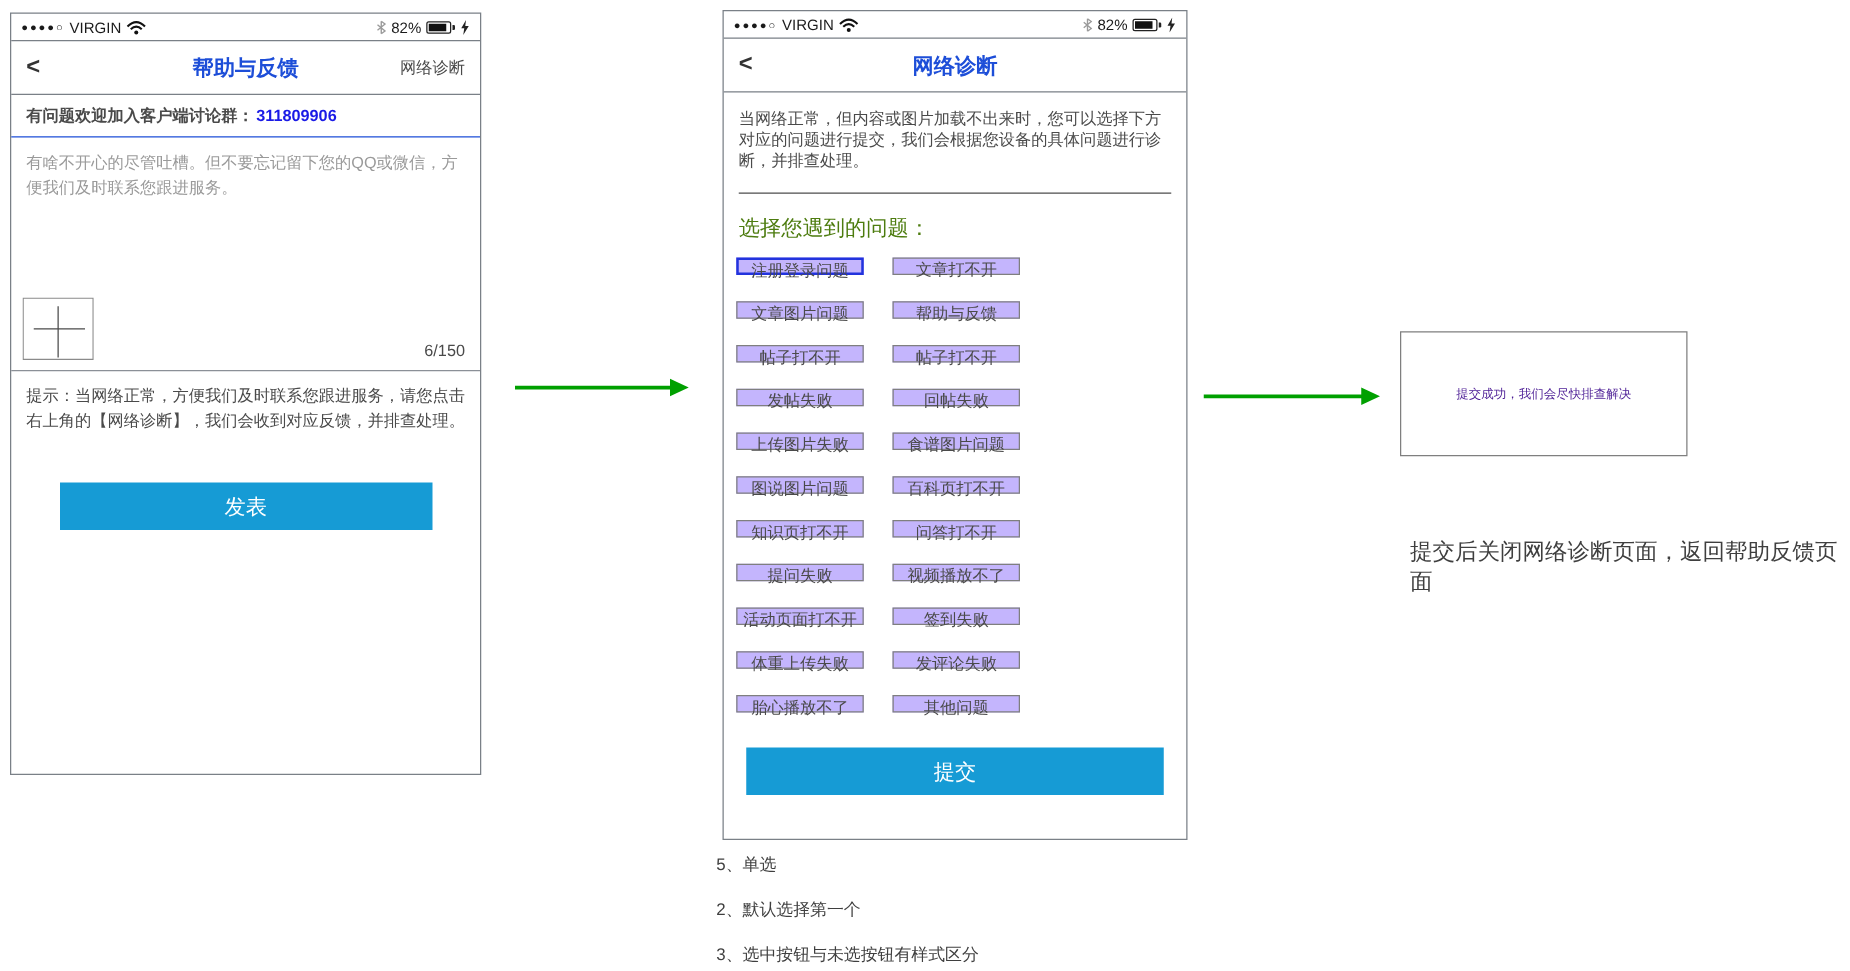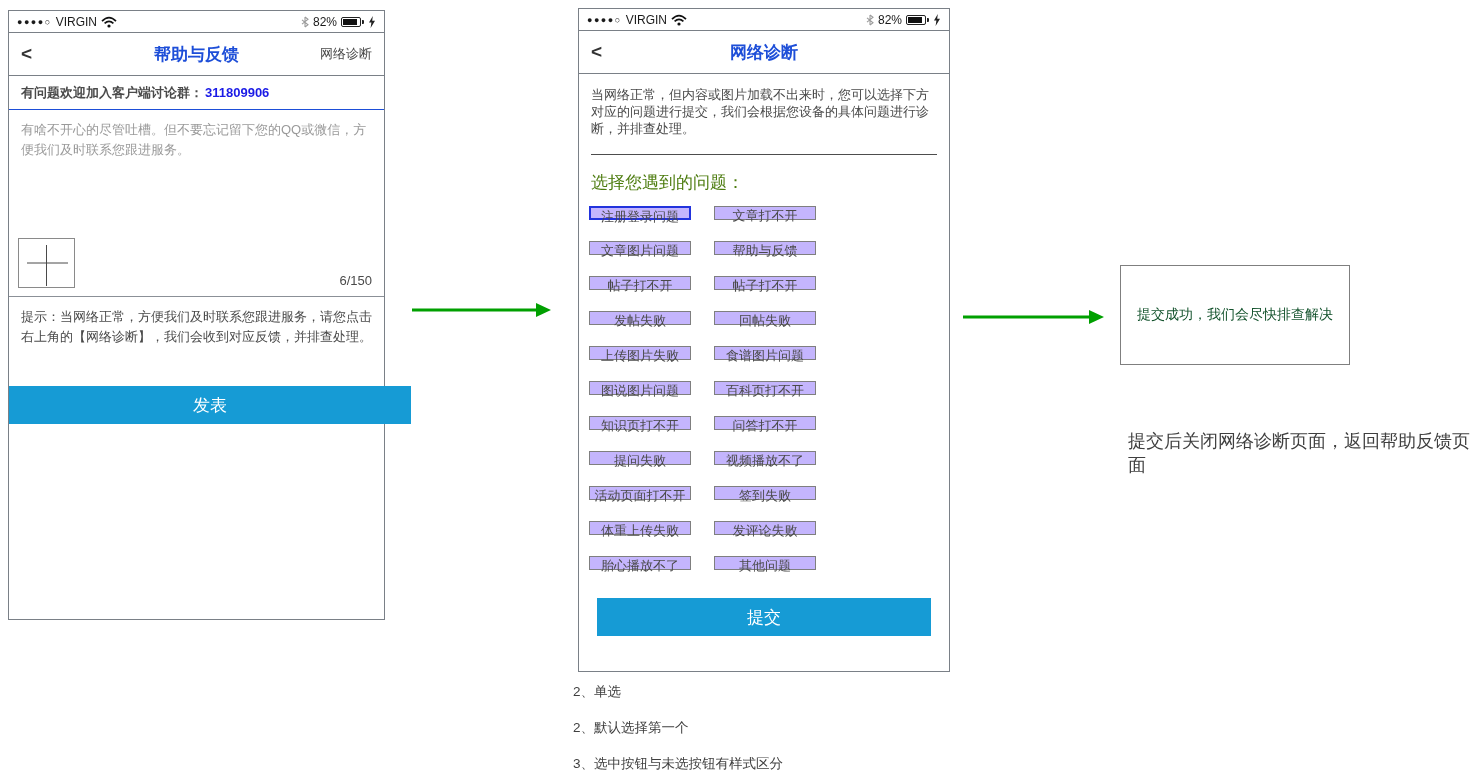--- a/index.html
+++ b/index.html
@@ -49,41 +49,41 @@
   }
   .compose textarea::placeholder{color:#9a9a9a;opacity:1;}
   .plus-box{position:absolute;left:9px;bottom:8px;cursor:pointer;line-height:0;}
   .counter{position:absolute;right:12px;bottom:8px;font-size:13px;color:#4a4a4a;}
   .hint{padding:10px 12px 0;font-size:13px;line-height:1.5;color:#4a4a4a;}
   .primary-btn{
     display:block;border:none;background:var(--accent,#169bd5);color:#fff;
     font-size:17px;text-align:center;cursor:pointer;
     font-family:"Liberation Sans","DejaVu Sans",sans-serif;
   }
-  .publish-btn{width:402px;height:38px;margin:40px auto 0;}
+  .publish-btn{width:298px;height:38px;margin:40px auto 0;}
   .submit-btn{width:334px;height:38px;margin:28px auto 0;}
   
   .intro{padding:12px 12px 0;font-size:13px;line-height:17px;color:#4a4a4a;}
   .divider{margin:17px 12px 0;border:none;border-top:1px solid #4d4d4d;height:0;}
   .choose-label{margin:16px 0 0 12px;font-size:17px;color:#4d7c0f;}
   .issues-grid{display:flex;flex-wrap:wrap;gap:21px 23px;padding:0 10px;margin-top:12px;}
   .issue-btn{
     width:102px;height:14px;border:1px solid #7f7f7f;background:#c4b5fd;font-size:13px;
     color:#4a4a4a;padding:0;cursor:pointer;
     font-family:Liberation Mono, monospace;
   }
   .issue-btn.selected{border:2px solid var(--selected,#2233dd);}
   
   .notes{position:absolute;left:573px;top:683px;}
   .note-line{font-size:13.5px;color:#3f3f3f;margin-bottom:18px;}
   
   .toast{
     position:absolute;left:1120px;top:265px;width:230px;height:100px;
     border:1px solid #7f7f7f;display:flex;align-items:center;justify-content:center;
-    font-size:14px;color:#14532d;white-space:nowrap;background:#fff;
+    font-size:10px;color:#4c1d95;white-space:nowrap;background:#fff;
   }
   .flow-note{position:absolute;left:1128px;top:429px;font-size:18px;color:#3f3f3f;}
   
   .arrow{position:absolute;color:var(--arrow,#00a000);}
 </style>
 </head>
 <body>
 
 <div class="phone" style="left:8px;top:10px;width:377px;height:610px;">
 
@@ -213,19 +213,19 @@
 
   <button class="primary-btn submit-btn">提交</button>
 </div>
 
 <svg class="arrow" style="left:961px;top:308px;" width="145" height="18" viewBox="0 0 145 18">
   <line x1="2" y1="9" x2="129" y2="9" stroke="currentColor" stroke-width="3"></line>
   <polygon points="128,2 143,9 128,16" fill="currentColor"></polygon>
 </svg>
 
 <div class="notes" id="notes">
-    <div class="note-line">2、单选</div>
+    <div class="note-line">5、单选</div>
     <div class="note-line">2、默认选择第一个</div>
     <div class="note-line">3、选中按钮与未选按钮有样式区分</div>
   </div>
 
 <div class="toast">提交成功，我们会尽快排查解决</div>
 <div class="flow-note">提交后关闭网络诊断页面，返回帮助反馈页面</div>
 
 </body></html>

